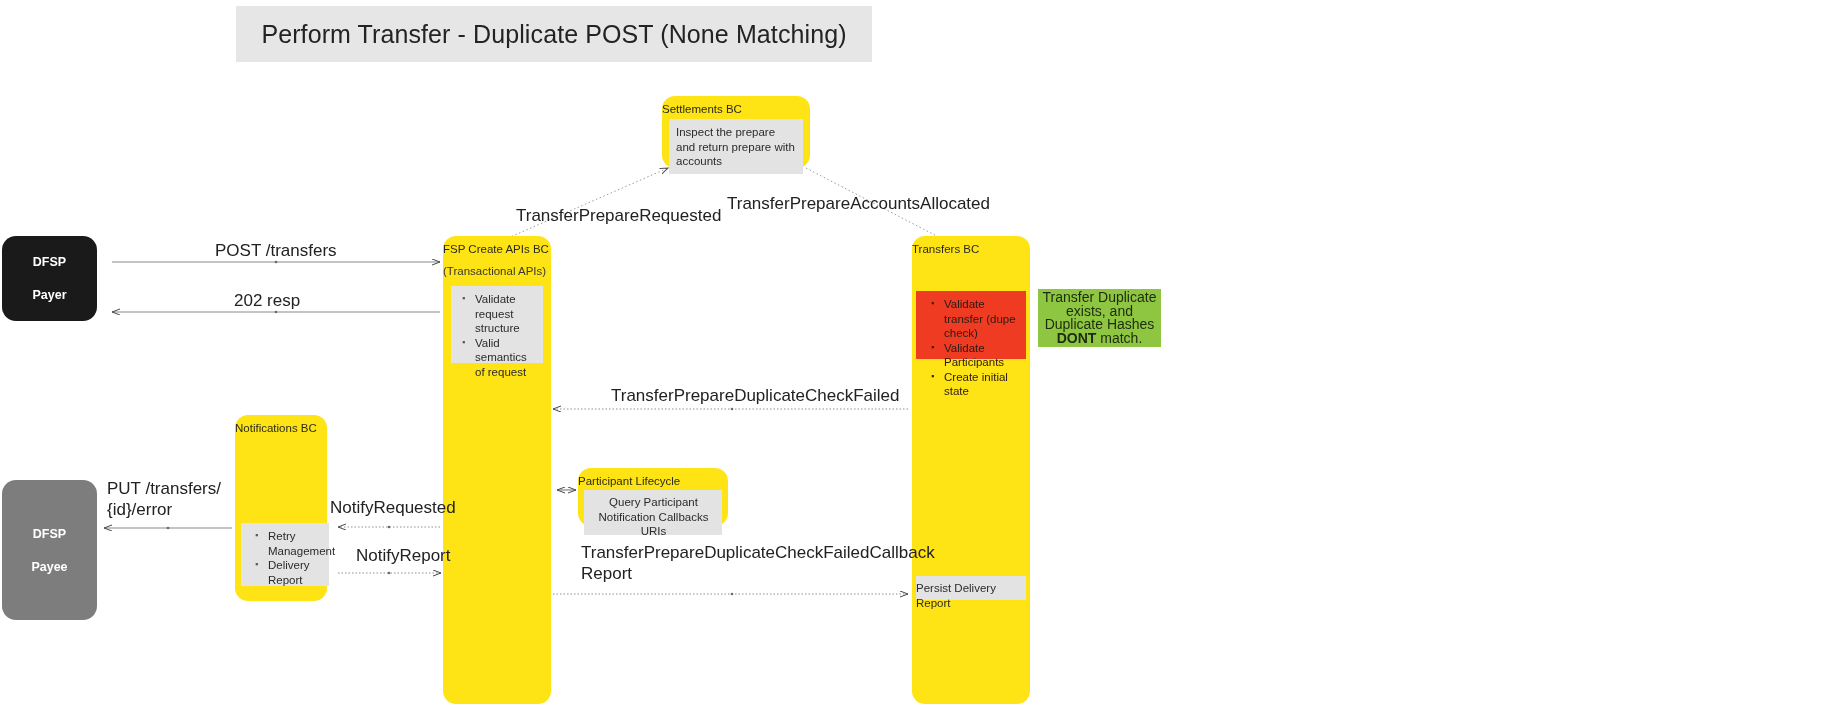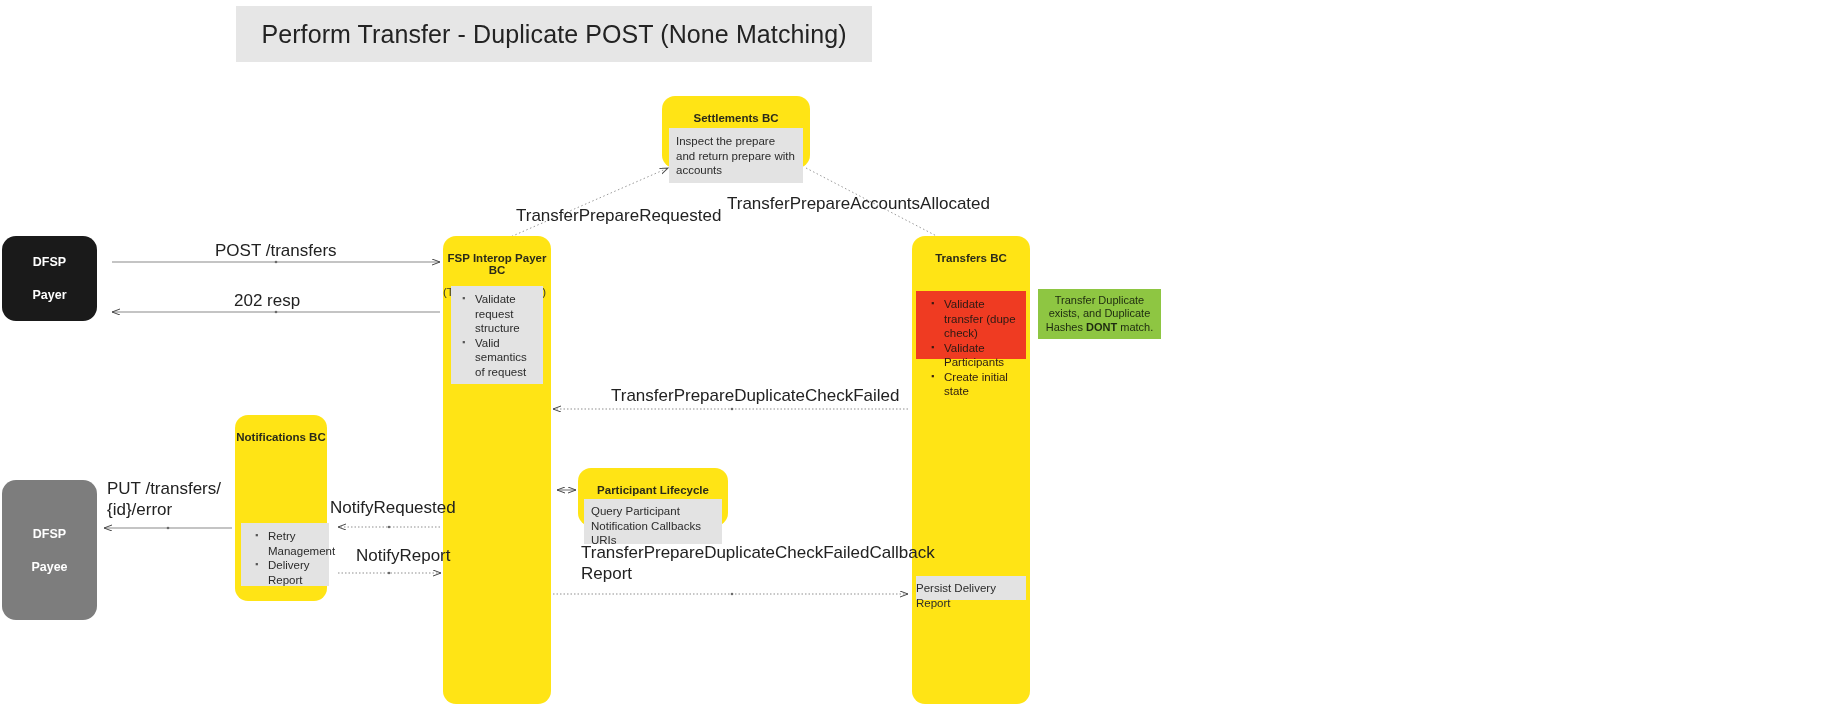--- a/index.html
+++ b/index.html
@@ -39,25 +39,25 @@
   .actor-payer { left: 2px; top: 236px; width: 95px; height: 85px; background: #1a1a1a; }
   .actor-payee { left: 2px; top: 480px; width: 95px; height: 140px; background: #7d7d7d; }
 
   
   .bc {
     background: #ffe415;
     border-radius: 13px;
   }
   .bc-title {
     width: 100%;
-    text-align: center;
+    text-align: left;
     font-size: 11.5px;
-    font-weight: bold;
+    font-weight: normal;
     color: #2b2b1a;
-    padding-top: 16px;
+    padding-top: 7px;
   }
   .bc-sub {
     width: 100%;
     text-align: left;
     font-size: 11.5px;
     color: #3a3a2a;
     padding-top: 10px;
   }
   .panel {
     background: #e3e3e3;
@@ -76,40 +76,40 @@
   .panel.red li:before { color: #3a1a10; }
 
   
   .bc-settlements { left: 662px; top: 96px; width: 148px; height: 72px; }
   .bc-settlements .pbody {
     margin: 4px 7px 0 7px; padding: 6px 7px 7px 7px;
     height: 42px;
   }
 
   .bc-fsp { left: 443px; top: 236px; width: 108px; height: 468px; }
-  .bc-fsp .p1 { position:absolute; left: 8px; top: 50px; width: 92px; height: 98px; padding: 6px 4px 0 6px; }
+  .bc-fsp .p1 { position:absolute; left: 8px; top: 50px; width: 92px; height: 77px; padding: 6px 4px 0 6px; }
 
   .bc-transfers { left: 912px; top: 236px; width: 118px; height: 468px; }
   .bc-transfers .p1 { position:absolute; left: 4px; top: 55px; width: 110px; height: 68px; padding: 6px 4px 0 10px; }
   .bc-transfers .p2 { position:absolute; left: 4px; top: 340px; width: 110px; height: 24px;
                       padding: 5px 0 0 0; text-align: left; }
 
   .bc-notifications { left: 235px; top: 415px; width: 92px; height: 186px; }
   .bc-notifications .p1 { position:absolute; left: 6px; top: 108px; width: 88px; height: 63px; padding: 6px 3px 0 9px; }
 
   .bc-plifecycle { left: 578px; top: 468px; width: 150px; height: 58px; }
   .bc-plifecycle .pbody {
-    margin: 3px 6px 0 6px; padding: 5px 6px 6px 7px; height: 34px;
+    margin: 3px 6px 0 6px; padding: 5px 6px 6px 7px; height: 34px; text-align: center;
   }
 
   
   .note-green {
-    left: 1038px; top: 289px; width: 123px; height: 50px;
+    left: 1038px; top: 289px; width: 123px; height: 58px;
     background: #8ec642; color: #1e2b10;
-    font-size: 11px; line-height: 13.5px;
+    font-size: 14px; line-height: 13.5px;
     display: flex; align-items: center; justify-content: flex-start;
     text-align: center;
   }
   .note-green b { font-weight: bold; }
 
   
   .msg { font-size: 17px; color: #222; white-space: pre-line; line-height: 21px; }
   .msg-sm { font-size: 17px; }
 
   .lbl-post       { left: 215px;  top: 240px; }
@@ -199,21 +199,21 @@
     <span>DFSP</span>
     <span class="l2">Payee</span>
   </div>
 
   <div class="abs bc bc-settlements">
     <div class="bc-title">Settlements BC</div>
     <div class="panel pbody">Inspect the prepare and return prepare with accounts</div>
   </div>
 
   <div class="abs bc bc-fsp">
-    <div class="bc-title">FSP Interop Payer BC</div>
+    <div class="bc-title">FSP Create APIs BC</div>
     <div class="bc-sub">(Transactional APIs)</div>
     <div class="abs panel p1">
       <ul>
         <li>Validate request structure</li>
         <li>Valid semantics of request</li>
       </ul>
     </div>
 
   </div>
 

